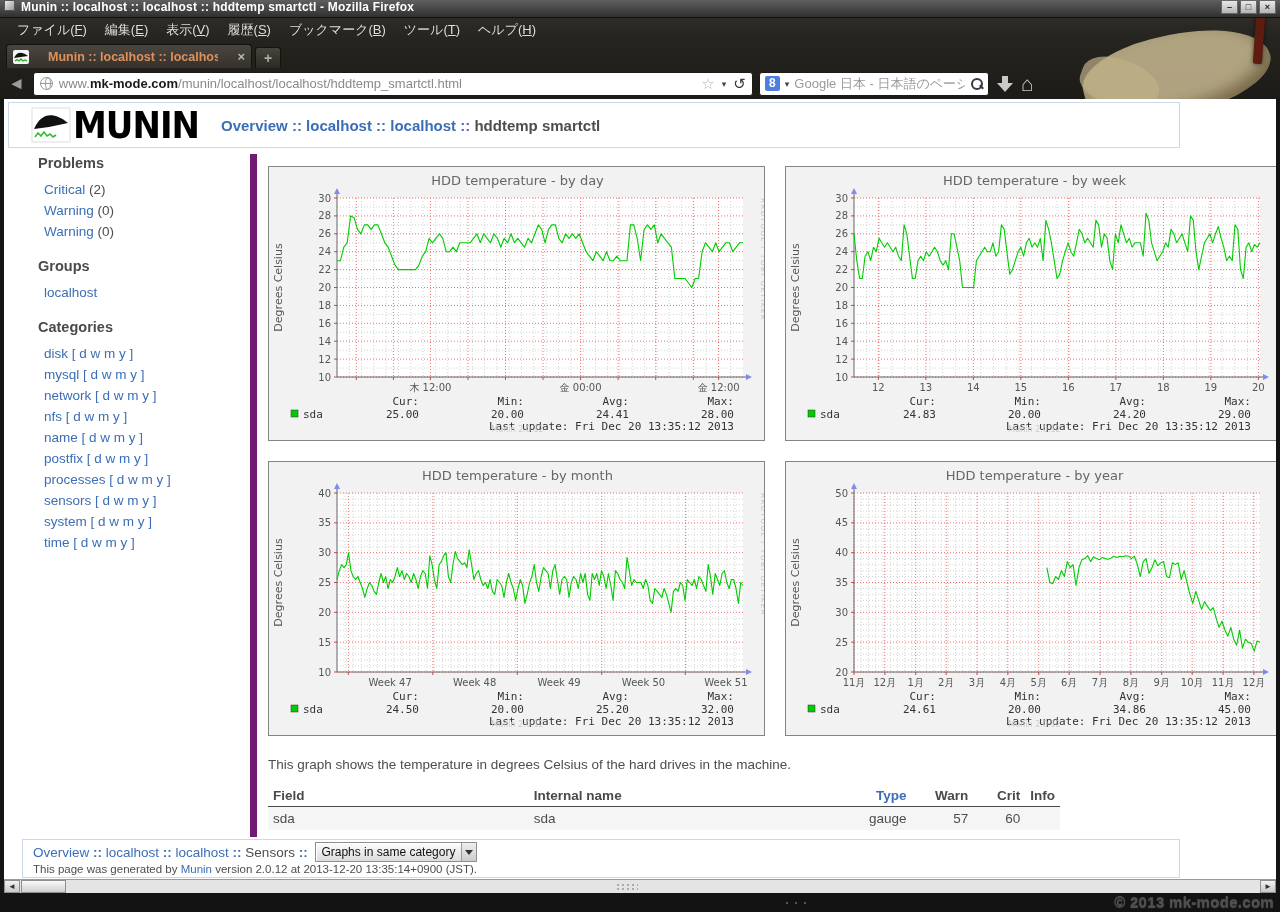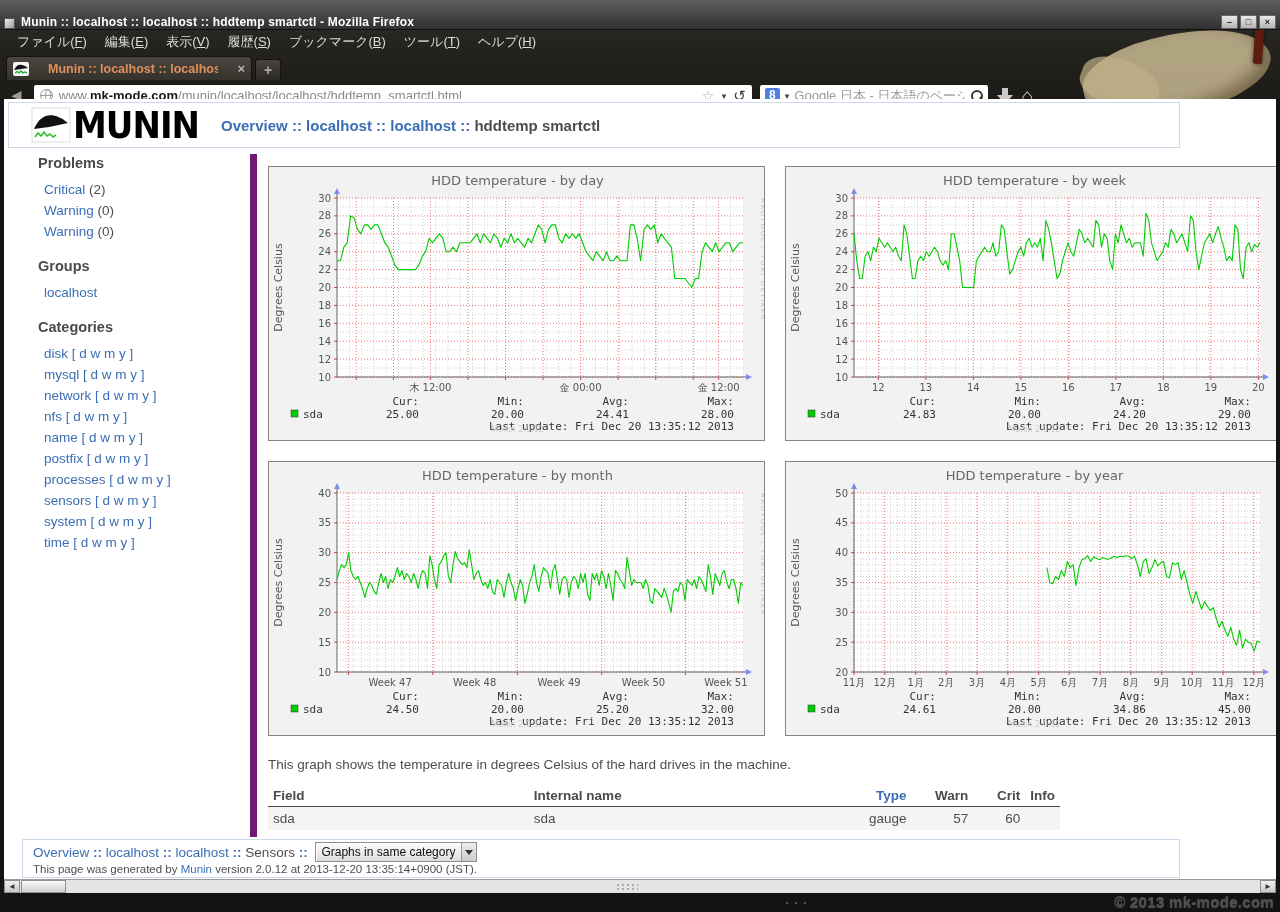--- a/index.html
+++ b/index.html
@@ -11,22 +11,22 @@
     background-image:linear-gradient(180deg,#35322c 0%,#26241f 40%,#1d1b17 100%),
       repeating-linear-gradient(90deg, rgba(255,255,255,.02) 0 2px, rgba(0,0,0,.03) 2px 4px);
     overflow:hidden; }
   .persona-blob { position:absolute; right:8px; top:34px; width:190px; height:80px; background:#c9ba92;
     border-radius:45% 60% 50% 55%; transform:rotate(-14deg); opacity:.85; box-shadow:inset -6px -8px 14px rgba(60,40,10,.45); }
   .persona-blob2 { position:absolute; right:120px; top:60px; width:80px; height:46px; background:#bfb088;
     border-radius:50% 50% 60% 40%; transform:rotate(20deg); opacity:.7; }
   .persona-ribbon { position:absolute; right:16px; top:2px; width:9px; height:62px; background:#5e1b10;
     transform:rotate(4deg); border-radius:2px; box-shadow:0 0 4px rgba(0,0,0,.6); }
 
-  .titlebar { position:relative; height:30px; background:linear-gradient(180deg,#5f5f5f,#303030);
-    display:flex; align-items:flex-end; padding:0 4px; z-index:5; border-bottom:1px solid #111; }
+  .titlebar { position:relative; height:18px; background:linear-gradient(180deg,#5f5f5f,#303030);
+    display:flex; align-items:flex-start; padding:0 4px; z-index:5; border-bottom:1px solid #111; }
   .win-icon { width:11px; height:11px; background:linear-gradient(135deg,#eee,#999); border:1px solid #555; margin-right:6px; }
   .win-title { color:#fff; font-weight:bold; font-size:12px; letter-spacing:.2px; }
   .win-buttons { margin-left:auto; display:flex; gap:2px; }
   .win-btn { width:17px; height:14px; background:linear-gradient(180deg,#e8e8e8,#b5b5b5); border:1px solid #666;
     font-size:9px; font-weight:bold; color:#222; display:flex; align-items:center; justify-content:center; line-height:1; }
 
   .menubar { position:relative; height:24px; display:flex; align-items:center; padding:0 8px; z-index:4; }
   .menu-item { color:#ddd; font-size:13px; padding:2px 9px; cursor:default; }
   .menu-item u { text-decoration:underline; }
 

